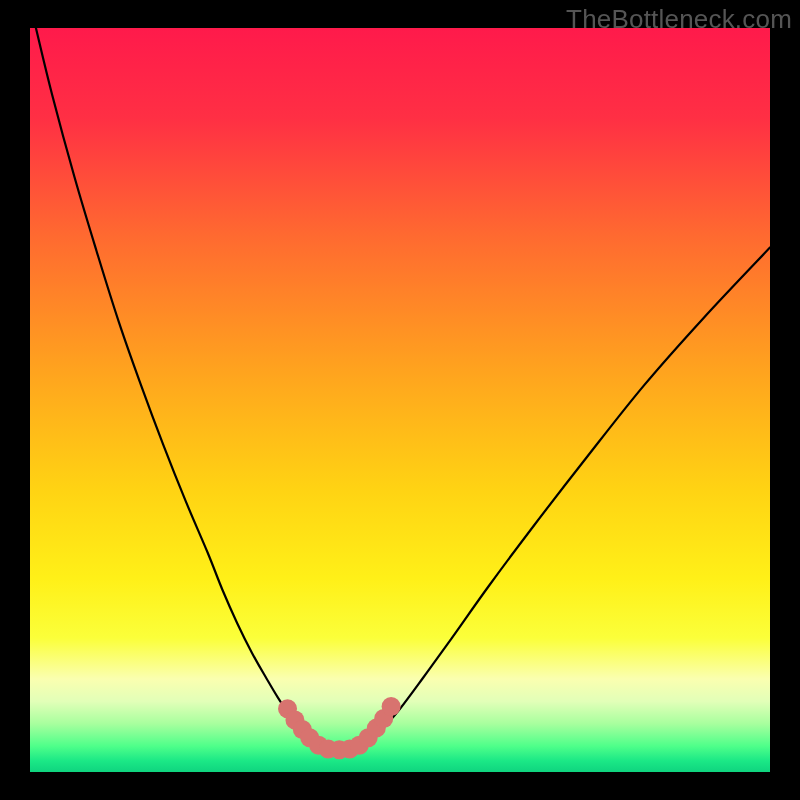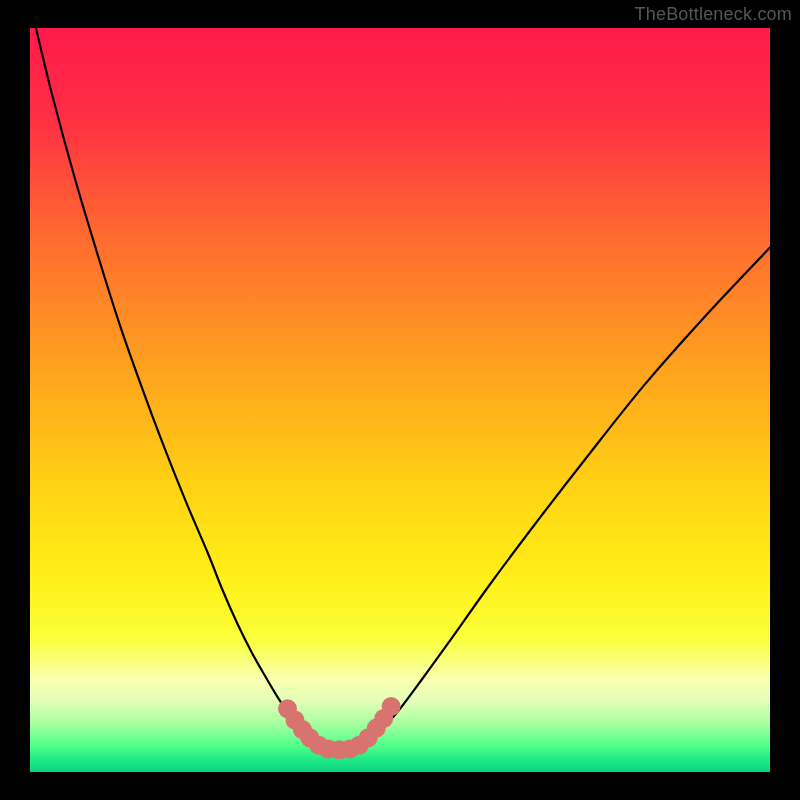--- a/index.html
+++ b/index.html
@@ -23,21 +23,21 @@
     top: 28px;
     width: 740px;
     height: 744px;
     overflow: hidden;
   }
   .watermark {
     position: absolute;
     top: 4px;
     right: 8px;
     color: #555;
-    font-size: 18px;
+    font-size: 26px;
     letter-spacing: 0.2px;
     font-weight: 500;
     user-select: none;
   }
 </style>
 </head>
 <body>
 
 <div class="frame">
   <div class="watermark">TheBottleneck.com</div>

